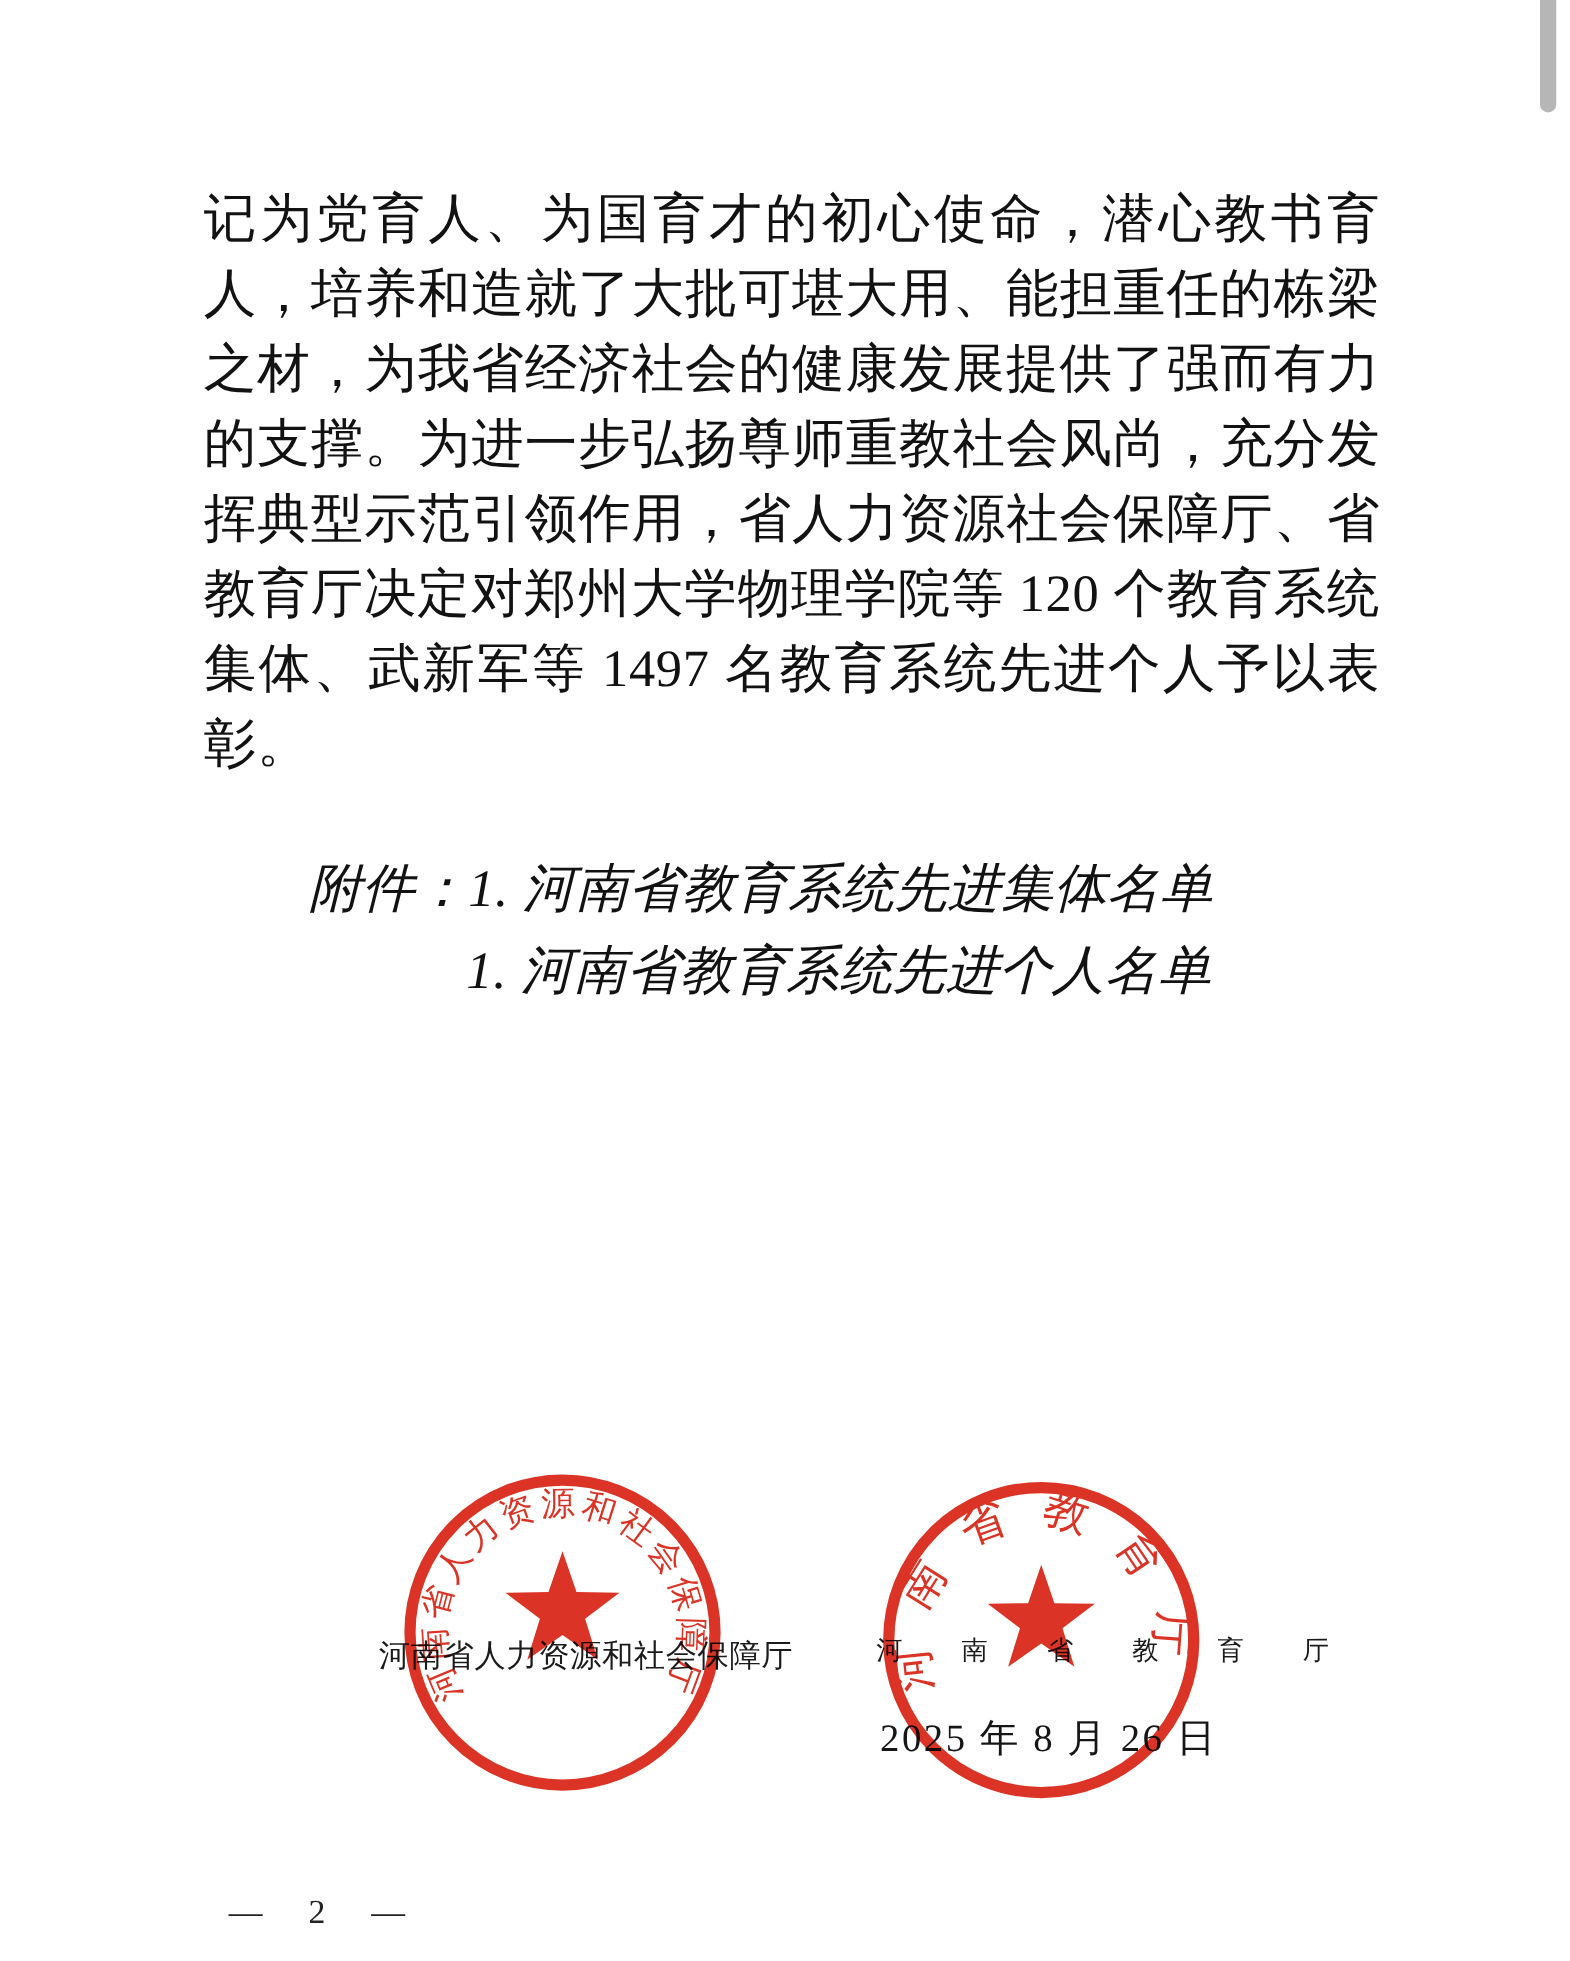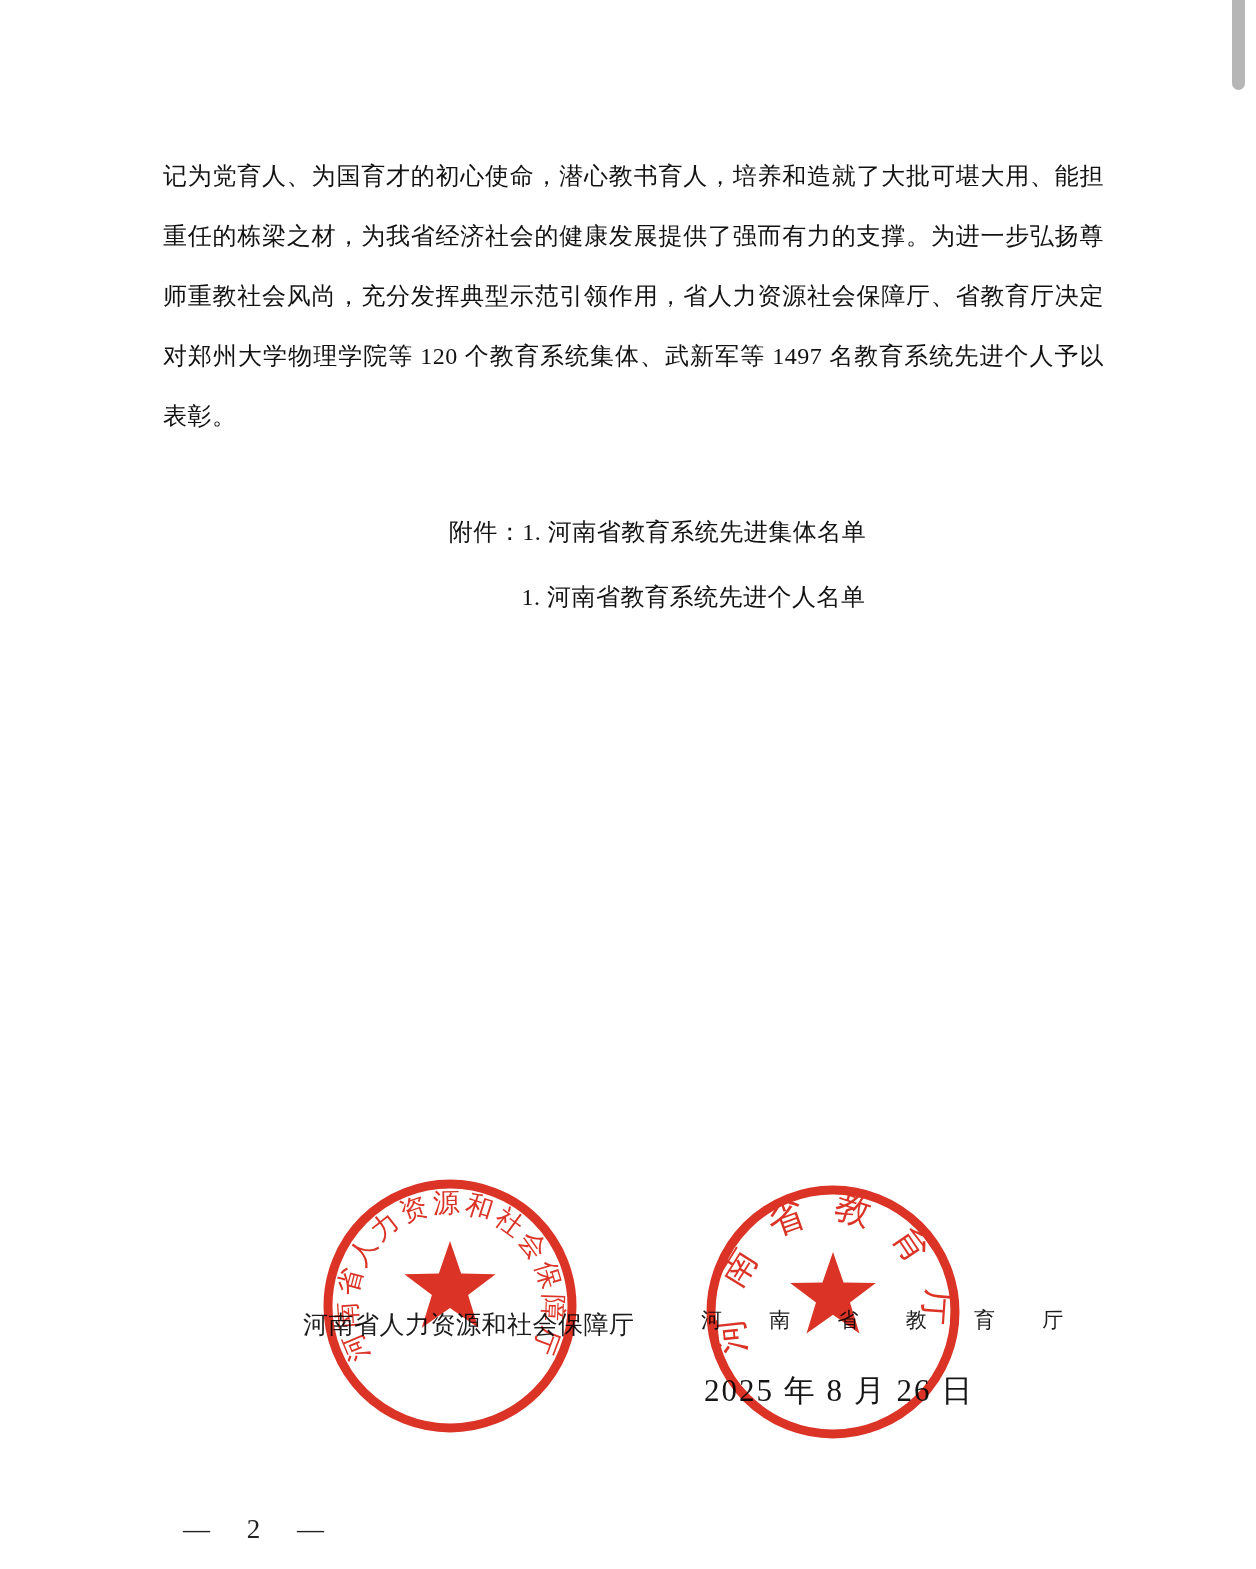--- a/index.html
+++ b/index.html
@@ -5,27 +5,27 @@
   html,body{margin:0;padding:0;}
   body{
     width:1256px;height:1569px;position:relative;overflow:hidden;
     background:#fefefe;color:#111;
     font-family:"Liberation Serif","DejaVu Serif",serif;
   }
   .page{position:absolute;inset:0;background:#ffffff;}
   
   .content{
     position:absolute;left:163px;top:146px;width:941px;
-    font-size:24px;line-height:60px;text-align:justify;
+    font-size:42px;line-height:60px;text-align:justify;
     color:#121212;letter-spacing:0.5px;
   }
   .content p{margin:0;}
   .content p.indent{text-indent:2em;}
   
-  .attachments{margin-top:54px;line-height:65px;text-align:center;}
+  .attachments{margin-top:54px;line-height:65px;text-align:left;font-style:italic;}
   .att-line1{text-indent:2em;}
   .att-line2{text-indent:5em;}
   
   .sig-left{
     position:absolute;left:303px;top:1308px;
     font-size:25px;letter-spacing:0.5px;color:#1b1b1b;white-space:nowrap;
   }
   .sig-right{
     position:absolute;left:701px;top:1306px;
     font-size:21px;letter-spacing:21px;color:#1b1b1b;white-space:nowrap;

